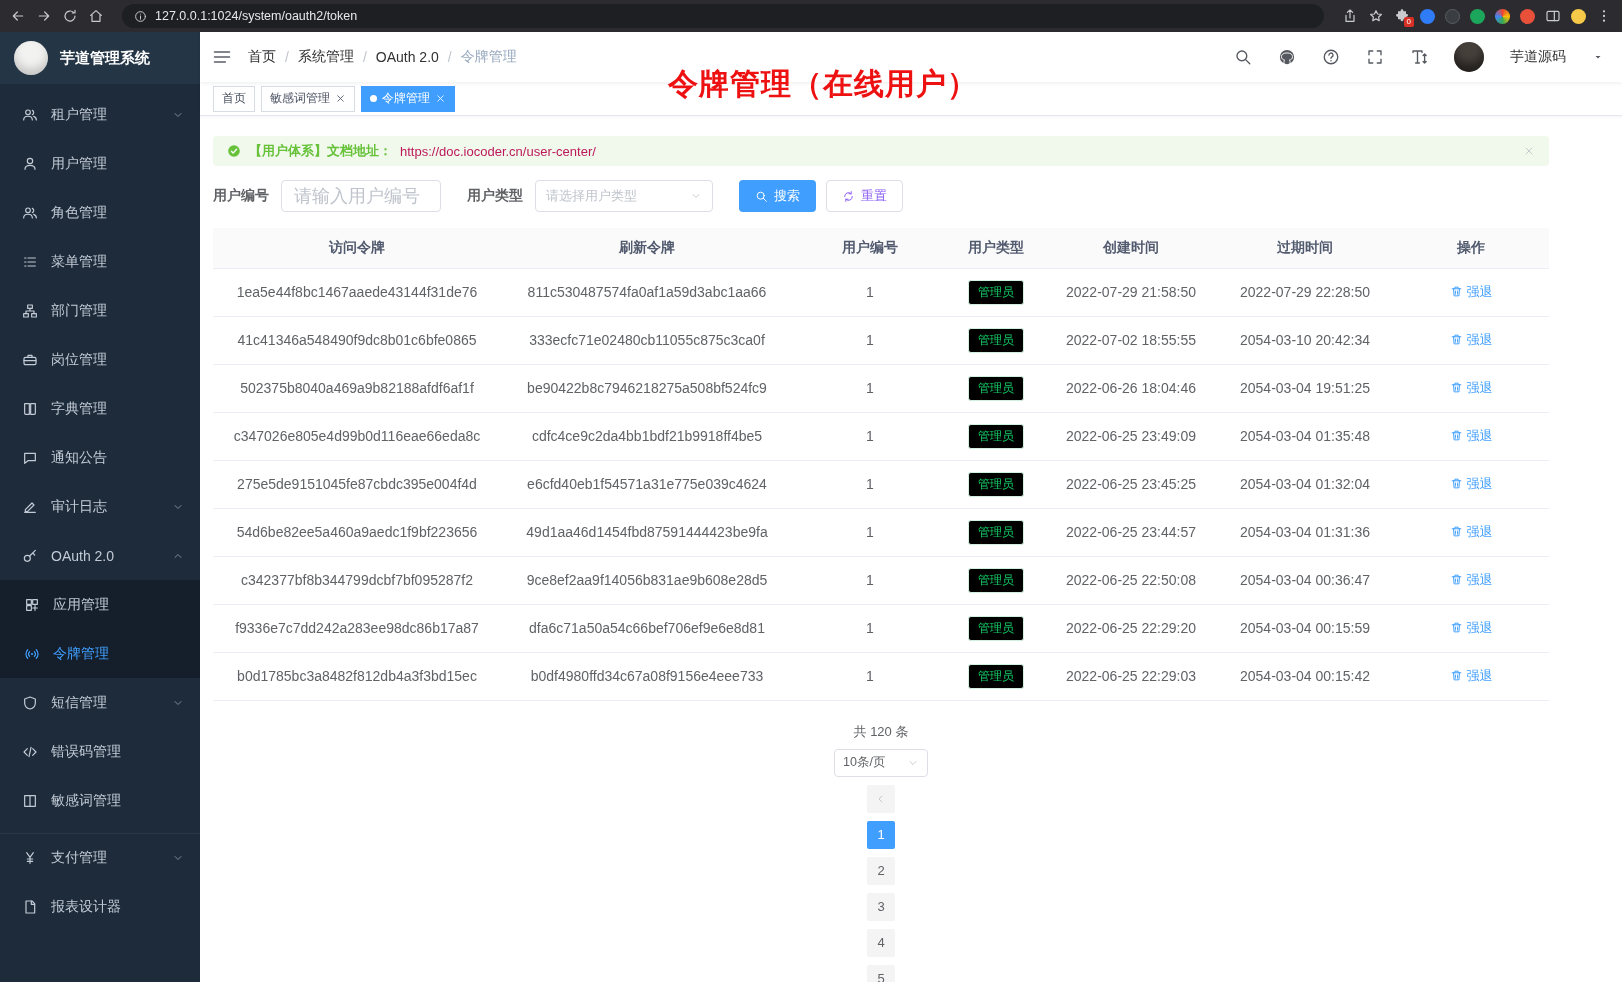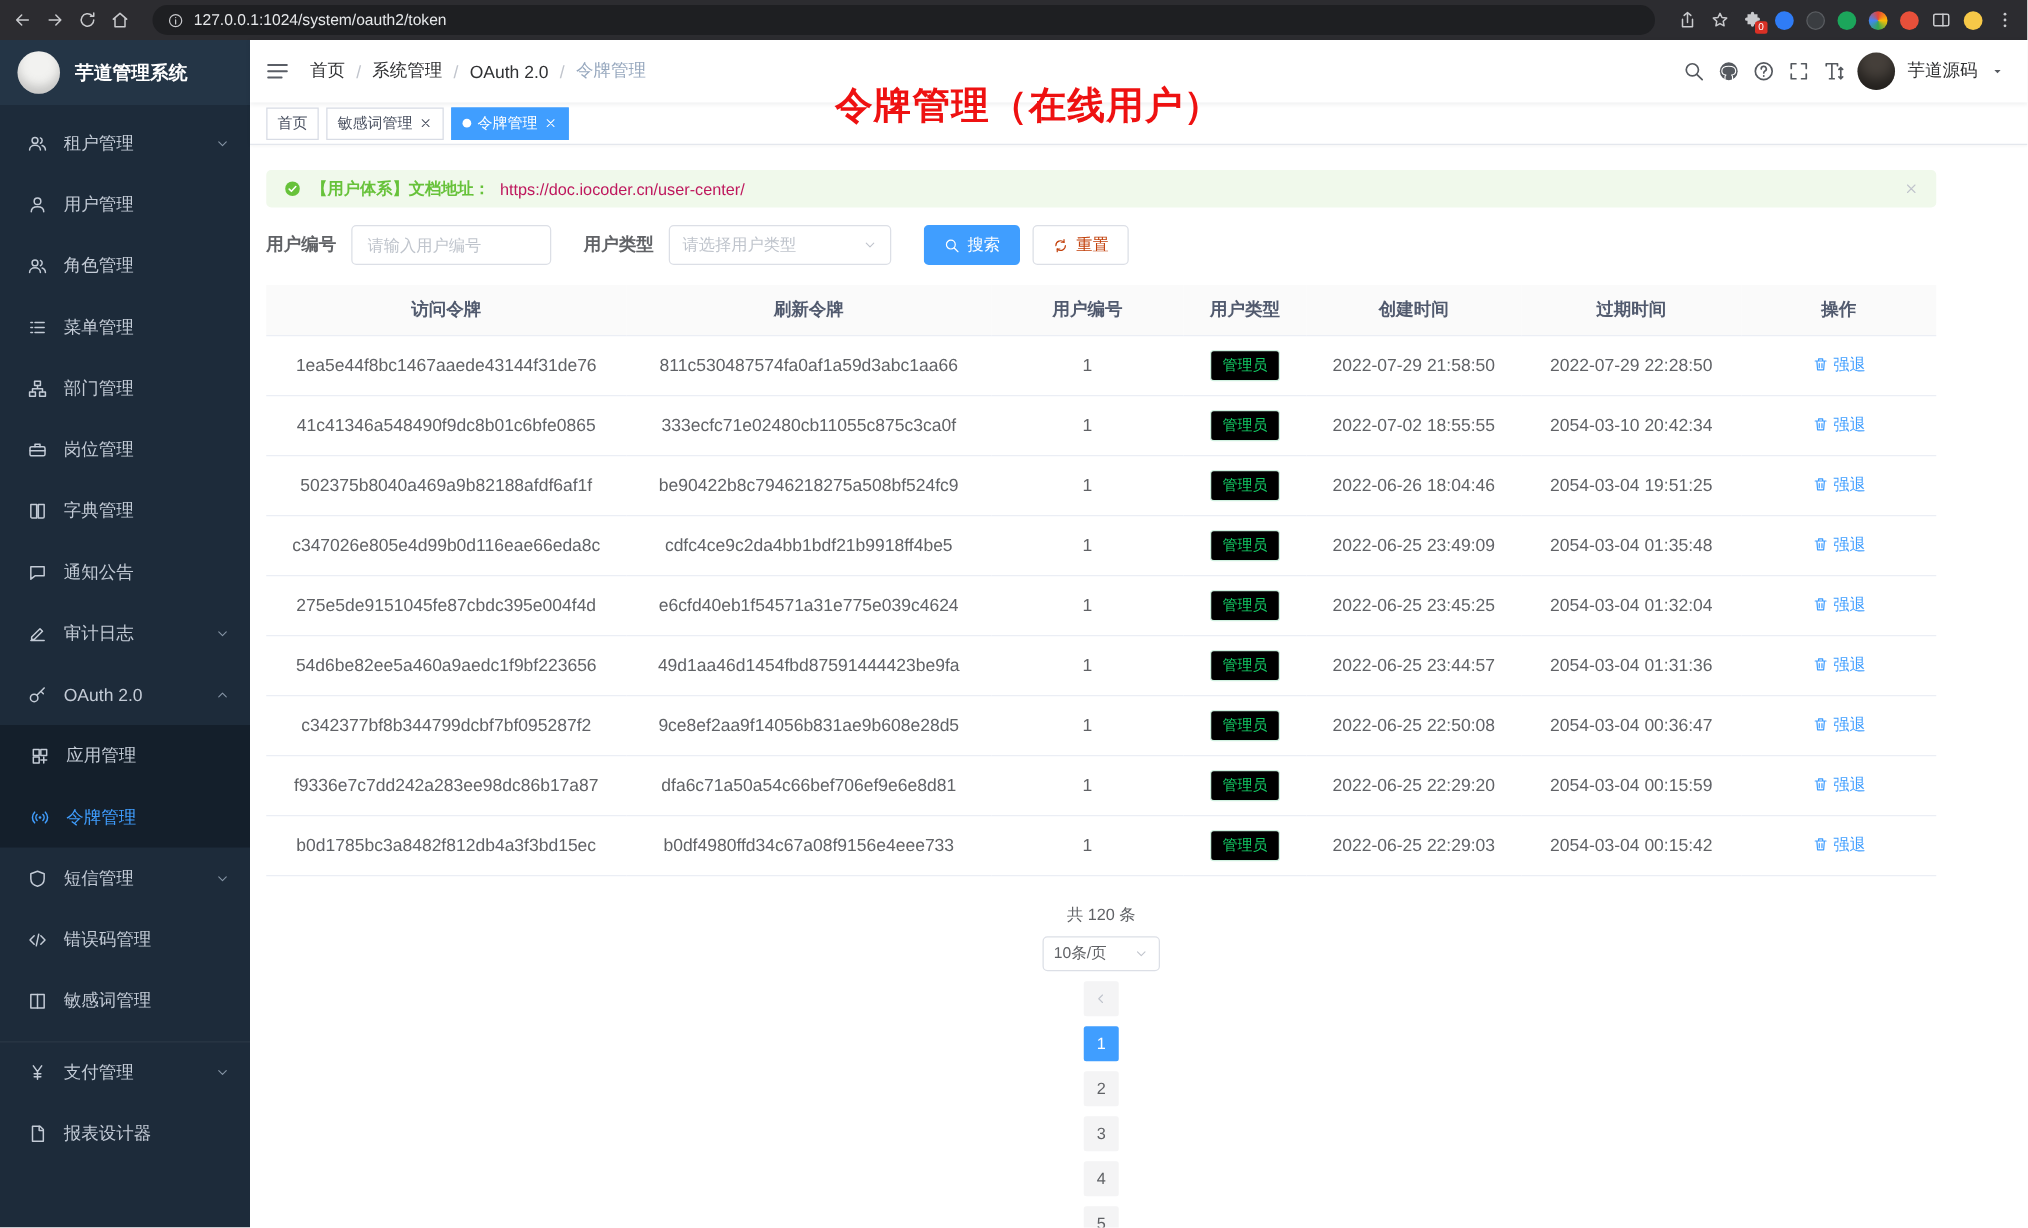--- a/index.html
+++ b/index.html
@@ -41,21 +41,21 @@
 
   
   .main { position:absolute; left:200px; top:32px; right:0; bottom:0; background:#fff; }
   .navbar { height:50px; display:flex; align-items:center; padding:0 18px 0 12px;
             box-shadow:0 1px 4px rgba(0,21,41,.08); position:relative; z-index:3; background:#fff; }
   .hamb { width:20px; height:20px; color:#5a5e66; cursor:pointer; }
   .crumbs { display:flex; align-items:center; gap:9px; margin-left:16px; font-size:14px; }
   .crumb { color:#303133; }
   .crumb.last { color:#97a8be; }
   .sep { color:#c0c4cc; }
-  .nav-right { margin-left:auto; display:flex; align-items:center; gap:10px; }
+  .nav-right { margin-left:auto; display:flex; align-items:center; gap:26px; }
   .nav-ic { color:#55595f; cursor:pointer; }
   .avatar { width:30px; height:30px; border-radius:50%; background:#46403b;
             box-shadow:inset 0 -8px 10px rgba(0,0,0,.5); cursor:pointer; }
   .uname { font-size:14px; color:#303133; cursor:pointer; }
 
   .tags { height:34px; display:flex; align-items:center; gap:6px; padding:0 13px; background:#fff;
           border-bottom:1px solid #e4e7ed; box-shadow:0 1px 3px rgba(0,0,0,.05); position:relative; z-index:2; }
   .tab { height:26px; display:inline-flex; align-items:center; gap:5px; padding:0 8px;
          border:1px solid #d8dce5; background:#fff; color:#495060; font-size:12px; cursor:pointer; }
   .tab.active { background:#409eff; border-color:#409eff; color:#fff; }
@@ -67,30 +67,30 @@
   .alert { height:30px; background:#f0f9eb; border-radius:4px; display:flex; align-items:center;
            gap:8px; padding:0 14px; font-size:13px; color:#67c23a; margin-bottom:14px; }
   .alert .check { color:#67c23a; }
   .alert .al-label { font-weight:bold; }
   .alert .link { color:#be185d; cursor:pointer; }
   .alert .close { margin-left:auto; color:#c0c4cc; cursor:pointer; }
 
   .filter { display:flex; align-items:center; margin-bottom:16px; }
   .f-label { font-weight:bold; color:#606266; font-size:14px; margin-right:12px; }
   .f-input { width:160px; height:32px; border:1px solid #dcdfe6; border-radius:4px; padding:0 12px;
-             font-size:13px; color:#737373; outline:none; margin-right:26px; font-family:inherit; }
+             font-size:18px; color:#737373; outline:none; margin-right:26px; font-family:inherit; }
   .f-input::placeholder { color:#bfc4cc; }
   .f-select { width:178px; height:32px; border:1px solid #dcdfe6; border-radius:4px; display:flex;
               align-items:center; justify-content:space-between; padding:0 10px; color:#bfc4cc;
               font-size:13px; cursor:pointer; margin-right:26px; background:#fff; }
   .f-select .caret { color:#c0c4cc; }
   .btn { height:32px; border-radius:4px; display:inline-flex; align-items:center; gap:6px;
          padding:0 15px; font-size:13px; cursor:pointer; border:1px solid transparent; font-family:inherit; }
   .btn-primary { background:#409eff; color:#fff; margin-right:10px; }
-  .btn-plain { background:#fff; border-color:#dcdfe6; color:#c2410c; }
+  .btn-plain { background:#fff; border-color:#dcdfe6; color:#8b5cf6; }
 
   table { width:100%; border-collapse:collapse; table-layout:fixed; }
   thead th { height:40px; background:#fafafa; font-weight:bold; color:#515a6e; font-size:14px;
              border-bottom:1px solid #ebeef5; text-align:center; }
   tbody td { height:48px; text-align:center; font-size:14px; color:#606266; border-bottom:1px solid #ebeef5;
              white-space:nowrap; overflow:hidden; }
   .tag-admin { display:inline-block; padding:3px 9px; font-size:12px; border-radius:3px;
                background:#000000; color:#13ce66; border:1px solid #d0f0e0; }
   .act { color:#409eff; font-size:13px; display:inline-flex; align-items:center; gap:4px;
          cursor:pointer; text-decoration:none; }

